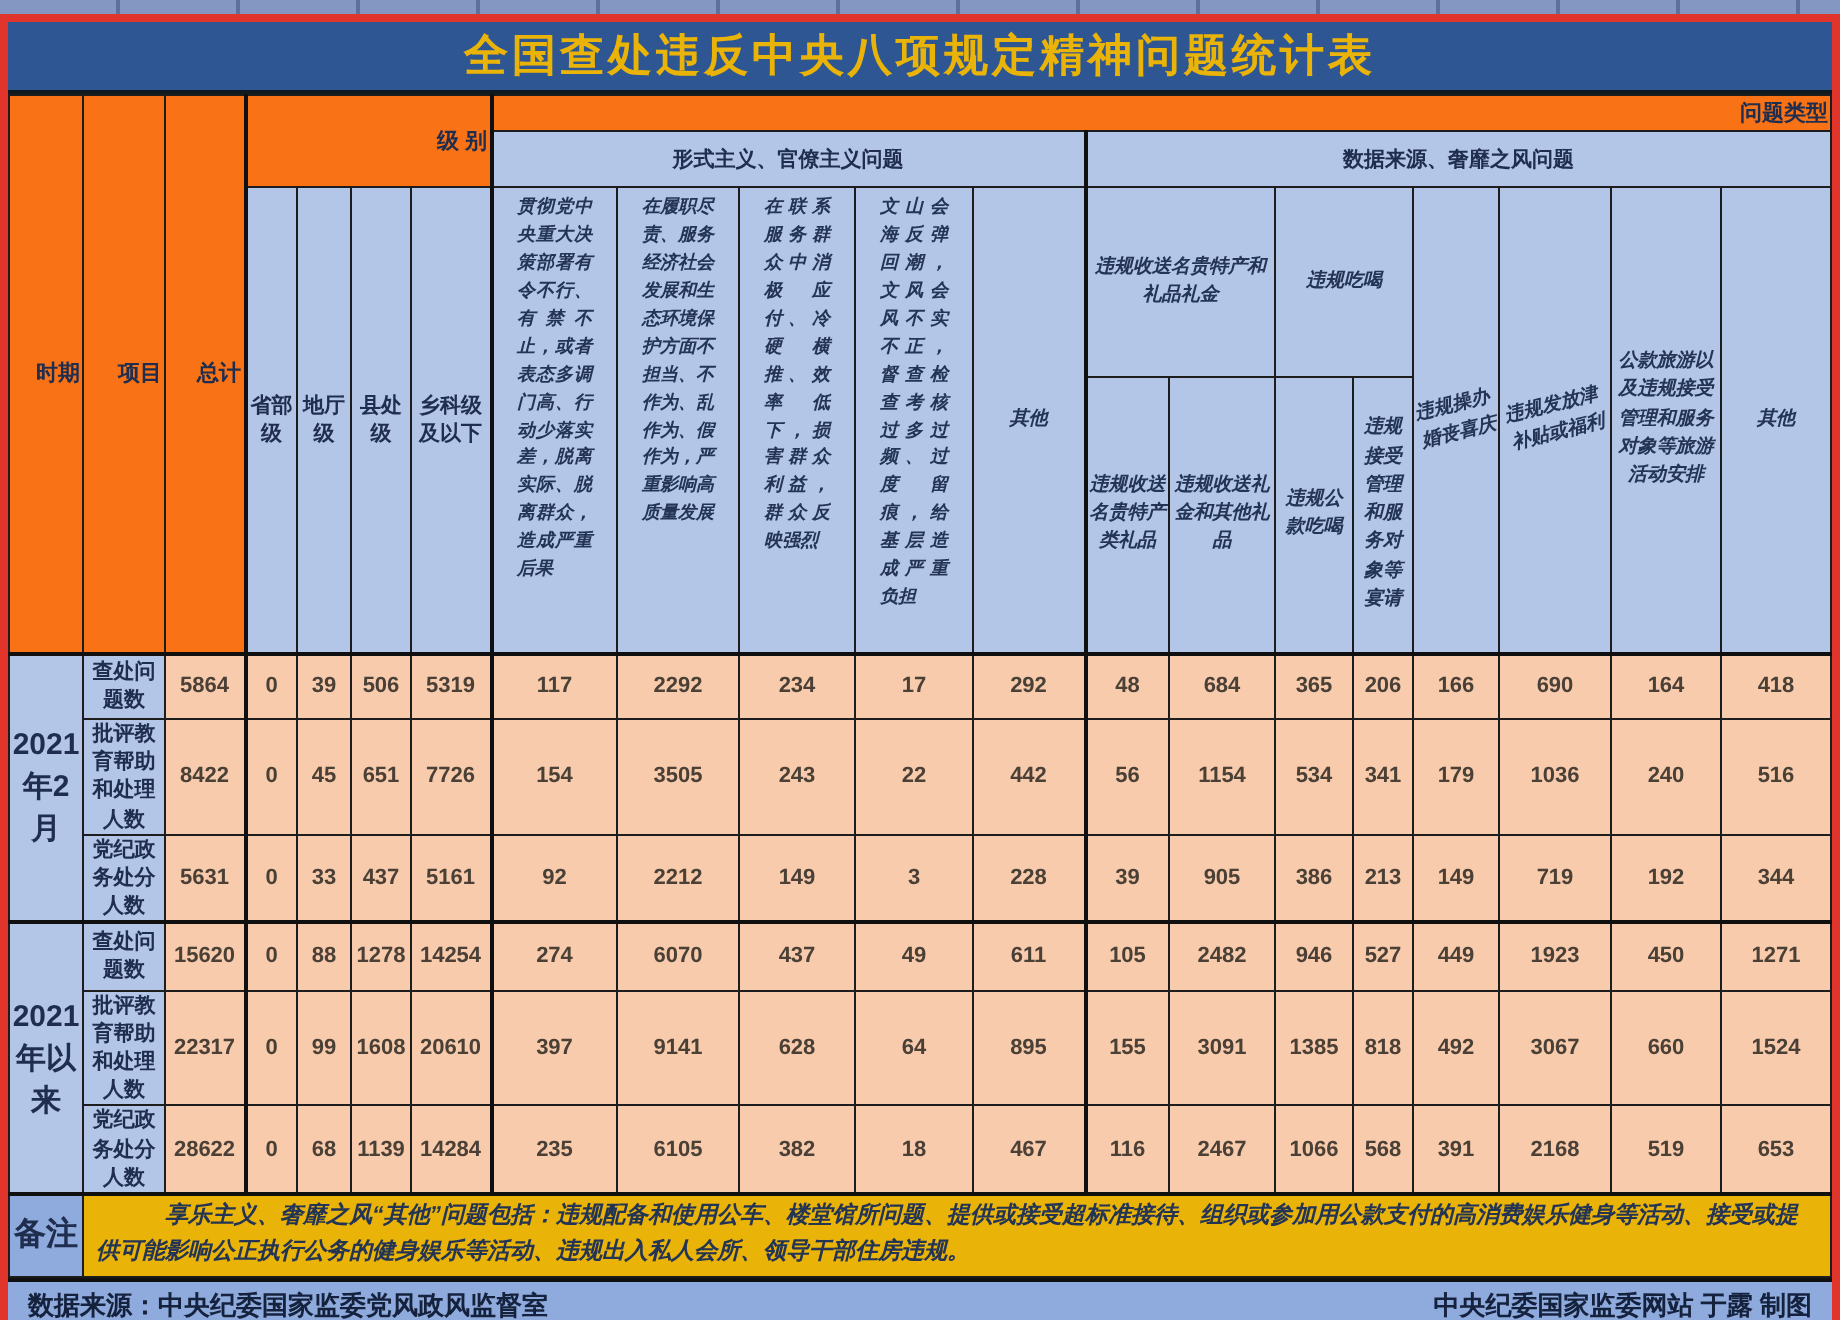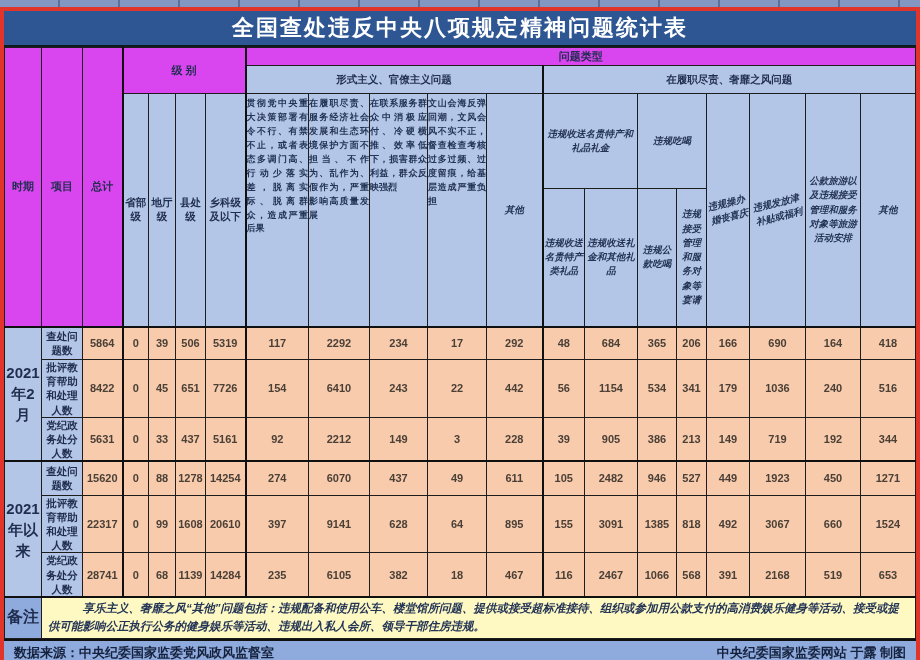--- a/index.html
+++ b/index.html
@@ -1,34 +1,34 @@
 <!DOCTYPE html>
 <html><head>
 <meta charset="utf-8">
 <style>
   html,body{margin:0;padding:0;background:#fff;}
   body{width:920px;height:660px;font-family:"Liberation Sans","DejaVu Sans",sans-serif;-webkit-font-smoothing:antialiased;}
   .top-strip{height:7px;background:repeating-linear-gradient(90deg,#8497c3 0 58px,#5f6f9d 58px 60px);}
   .frame{border:4px solid #e1352b;box-sizing:border-box;width:920px;height:653px;display:flex;flex-direction:column;}
-  .title-bar{background:#2e5693;color:#ffffff;font-weight:bold;font-size:22px;text-align:center;height:34px;line-height:34px;letter-spacing:2px;border-bottom:2px solid #101820;flex:0 0 auto;
+  .title-bar{background:#2e5693;color:#eab308;font-weight:bold;font-size:22px;text-align:center;height:34px;line-height:34px;letter-spacing:2px;border-bottom:2px solid #101820;flex:0 0 auto;
              font-family:"Liberation Serif","DejaVu Serif",serif;}
   table{border-collapse:collapse;table-layout:fixed;width:912px;flex:0 0 auto;}
   td{border:1px solid #1d1d1d;text-align:center;vertical-align:middle;padding:0 1px;overflow:hidden;color:#1f2d4e;box-sizing:border-box;}
-  .hdr{background:#d946ef;font-size:11px;font-weight:bold;}
+  .hdr{background:#f97316;font-size:11px;font-weight:bold;text-align:right;}
   .hdr-l{background:#b4c6e7;font-size:10.5px;font-weight:bold;text-align:center;}
-  .desc{background:#b4c6e7;font-size:9px;font-weight:bold;text-align:justify;line-height:1.55;padding:3px 0;vertical-align:top;color:#233455;}
+  .desc{background:#b4c6e7;font-size:9px;font-weight:bold;font-style:italic;text-align:justify;line-height:1.55;padding:3px 12px;vertical-align:top;color:#233455;}
   .subh{background:#b4c6e7;font-size:9.5px;font-weight:bold;font-style:italic;line-height:1.5;color:#233455;}
   .slant span{display:inline-block;transform:rotate(-14deg);}
   .num{background:#f8cbad;font-size:11px;color:#4b4036;font-weight:bold;}
   .lbl{background:#b4c6e7;font-size:10.5px;font-weight:bold;line-height:1.35;}
   .per{background:#b4c6e7;font-size:15px;font-weight:bold;line-height:1.4;}
   .bl2{border-left:2px solid #101010;}
   .bt2{border-top:2px solid #101010;}
   .remark-lbl{background:#8faadc;font-size:16px;font-weight:bold;}
-  .remark-txt{background:#fef9c3;font-size:11.5px;font-weight:bold;font-style:italic;text-align:left;text-indent:3em;line-height:1.55;padding:2px 6px;color:#233455;}
+  .remark-txt{background:#eab308;font-size:11.5px;font-weight:bold;font-style:italic;text-align:left;text-indent:3em;line-height:1.55;padding:2px 6px;color:#233455;}
   .footer-bar{background:#8faadc;border-top:2px solid #101010;height:25px;flex:0 0 auto;display:flex;justify-content:space-between;align-items:center;padding:0 10px;font-size:13px;font-weight:bold;color:#15223d;}
 </style>
 </head>
 <body>
 
 <div class="top-strip"></div>
 
 <div class="frame">
 
   <div class="title-bar">全国查处违反中央八项规定精神问题统计表</div>
@@ -61,21 +61,21 @@
         <tr style="height:18px">
       <td class="hdr" rowspan="4">时期</td>
       <td class="hdr" rowspan="4">项目</td>
       <td class="hdr" rowspan="4">总计</td>
       <td class="hdr bl2" colspan="4" rowspan="2">级 别</td>
       <td class="hdr bl2" colspan="13">问题类型</td>
     </tr>
 
     <tr style="height:28px">
       <td class="hdr-l bl2" colspan="5">形式主义、官僚主义问题</td>
-      <td class="hdr-l bl2" colspan="8">在履职尽责、奢靡之风问题</td>
+      <td class="hdr-l bl2" colspan="8">数据来源、奢靡之风问题</td>
     </tr>
 
     <tr style="height:95px">
       <td class="hdr-l bl2" rowspan="2">省部级</td>
       <td class="hdr-l" rowspan="2">地厅级</td>
       <td class="hdr-l" rowspan="2">县处级</td>
       <td class="hdr-l" rowspan="2">乡科级及以下</td>
       <td class="desc bl2" rowspan="2">贯彻党中央重大决策部署有令不行、有禁不止，或者表态多调门高、行动少落实差，脱离实际、脱离群众，造成严重后果</td>
       <td class="desc" rowspan="2">在履职尽责、服务经济社会发展和生态环境保护方面不担当、不作为、乱作为、假作为，严重影响高质量发展</td>
       <td class="desc" rowspan="2">在联系服务群众中消极应付、冷硬横推、效率低下，损害群众利益，群众反映强烈</td>
@@ -120,21 +120,21 @@
     </tr>
 
     <tr style="height:57px">
       <td class="lbl">批评教育帮助和处理人数</td>
       <td class="num">8422</td>
       <td class="num bl2">0</td>
       <td class="num">45</td>
       <td class="num">651</td>
       <td class="num">7726</td>
       <td class="num bl2">154</td>
-      <td class="num">6410</td>
+      <td class="num">3505</td>
       <td class="num">243</td>
       <td class="num">22</td>
       <td class="num">442</td>
       <td class="num bl2">56</td>
       <td class="num">1154</td>
       <td class="num">534</td>
       <td class="num">341</td>
       <td class="num">179</td>
       <td class="num">1036</td>
       <td class="num">240</td>
@@ -203,21 +203,21 @@
       <td class="num">1385</td>
       <td class="num">818</td>
       <td class="num">492</td>
       <td class="num">3067</td>
       <td class="num">660</td>
       <td class="num">1524</td>
     </tr>
 
     <tr style="height:44px">
       <td class="lbl">党纪政务处分人数</td>
-      <td class="num">28741</td>
+      <td class="num">28622</td>
       <td class="num bl2">0</td>
       <td class="num">68</td>
       <td class="num">1139</td>
       <td class="num">14284</td>
       <td class="num bl2">235</td>
       <td class="num">6105</td>
       <td class="num">382</td>
       <td class="num">18</td>
       <td class="num">467</td>
       <td class="num bl2">116</td>

